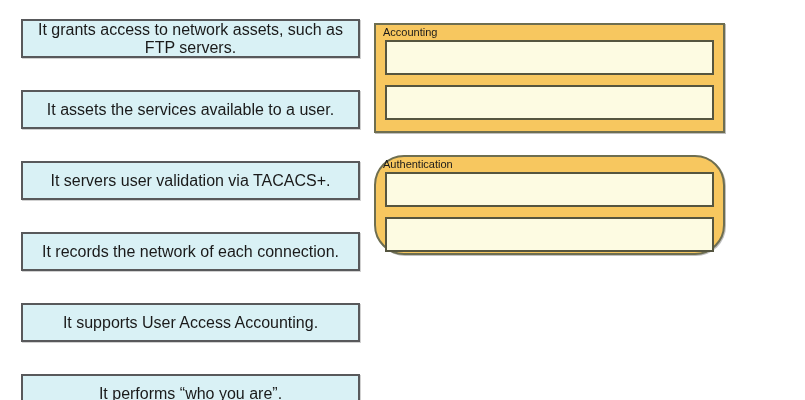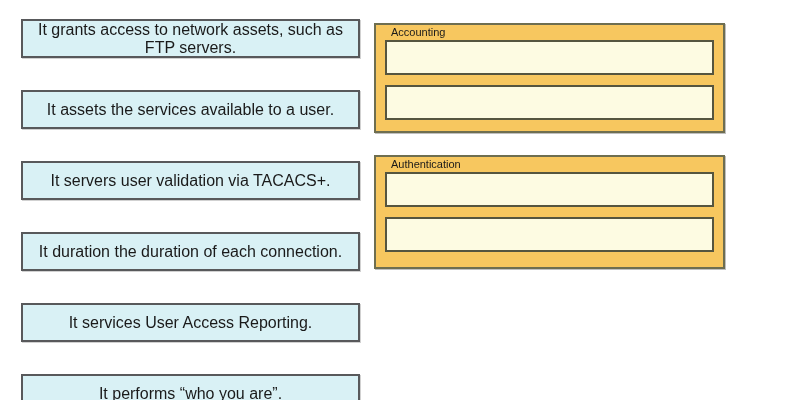--- a/index.html
+++ b/index.html
@@ -50,24 +50,24 @@
   
   .category {
     position: absolute;
     left: 374px;
     width: 351px;
     background: var(--category-fill);
     border: 2px solid var(--category-border);
     box-shadow: 1px 1px 0 rgba(0,0,0,0.25);
   }
   .category.accounting { top: 23px; height: 110px; }
-  .category.authentication { top: 155px; height: 114px; }
+  .category.authentication { top: 155px; height: 100px; border-radius: 30px; }
   .category-title {
     font-size: 11px;
-    padding: 1px 0 2px 15px;
+    padding: 1px 0 2px 7px;
     color: var(--text);
   }
   .slots { padding: 0 9px; }
   .drop-slot {
     width: 100%;
     height: 35px;
     background: var(--slot-fill);
     border: 2px solid var(--slot-border);
     cursor: pointer;
   }
@@ -75,22 +75,22 @@
 </style>
 </head>
 <body>
 
 <div class="stage">
 
   <div class="statements">
     <div class="statement">It grants access to network assets, such as FTP servers.</div>
     <div class="statement">It assets the services available to a user.</div>
     <div class="statement">It servers user validation via TACACS+.</div>
-    <div class="statement">It duration the duration of each connection.</div>
-    <div class="statement">It services User Access Reporting.</div>
+    <div class="statement">It records the network of each connection.</div>
+    <div class="statement">It supports User Access Accounting.</div>
     <div class="statement">It performs “who you are”.</div>
   </div>
 
   <div class="category accounting">
     <div class="category-title">Accounting</div>
     <div class="slots">
       <div class="drop-slot"></div>
       <div class="drop-slot"></div>
     </div>
   </div>

